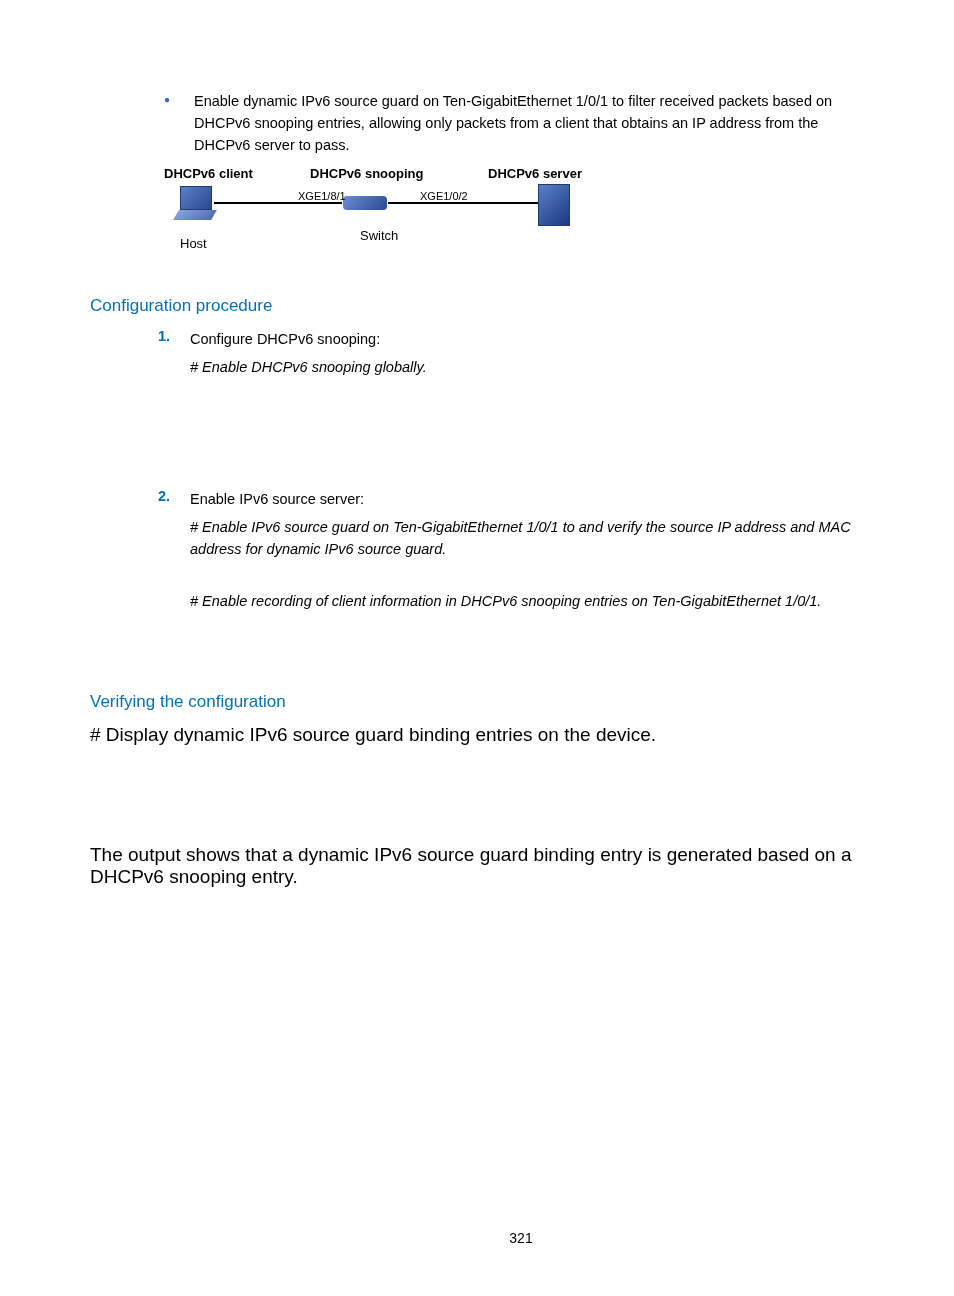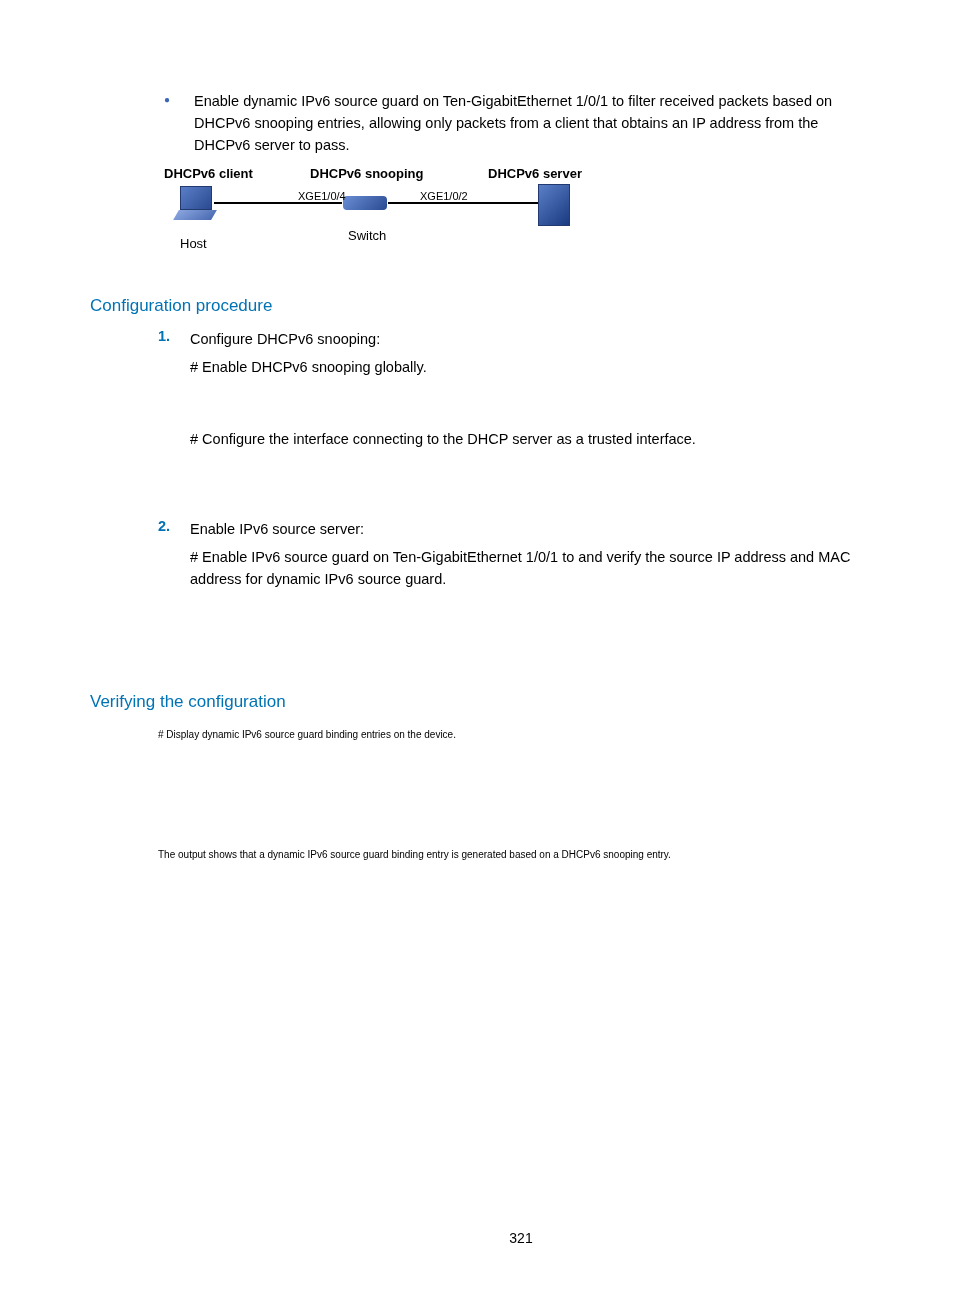--- a/index.html
+++ b/index.html
@@ -80,25 +80,25 @@
   }
   .num-text {
     font-size: 14.5px;
     line-height: 22px;
   }
   .para {
     font-size: 14.5px;
     line-height: 22px;
     margin-left: 100px;
     margin-bottom: 8px;
+    font-style: italic;
   }
   .para0 {
-    font-size: 10px;
-    line-height: 22px;
-    margin-left: 68px;
+    font-size: 19px;
+    line-height: 22px;
     margin-bottom: 8px;
   }
   .gap { height: 42px; }
   .gap2 { height: 60px; }
   .gap3 { height: 22px; }
   .gap4 { height: 90px; }
   .pagenum {
     position: absolute;
     bottom: 50px;
     left: 0;
@@ -175,44 +175,44 @@
     </div>
     <div class="line line1"></div>
     <div class="switch-icon">
         <div class="body"></div>
       </div>
     <div class="line line2"></div>
     <div class="server-icon">
         <div class="body"></div>
       </div>
 
-    <div class="ilabel" style="left:140px; top:24px;">XGE1/0/4</div>
+    <div class="ilabel" style="left:140px; top:24px;">XGE1/8/1</div>
     <div class="ilabel" style="left:262px; top:24px;">XGE1/0/2</div>
 
     <div class="nlabel" style="left:22px; top:70px;">Host</div>
-    <div class="nlabel" style="left:190px; top:62px;">Switch</div>
+    <div class="nlabel" style="left:202px; top:62px;">Switch</div>
   </div>
 
   <div class="h2">Configuration procedure</div>
 
   <div class="num-row">
     <div class="num">1.</div>
     <div class="num-text">Configure DHCPv6 snooping:</div>
   </div>
   <div class="para"># Enable DHCPv6 snooping globally.</div>
   <div class="gap"></div>
-  <div class="para"># Configure the interface connecting to the DHCP server as a trusted interface.</div>
   <div class="gap2"></div>
 
   <div class="num-row">
     <div class="num">2.</div>
     <div class="num-text">Enable IPv6 source server:</div>
   </div>
   <div class="para"># Enable IPv6 source guard on Ten-GigabitEthernet 1/0/1 to and verify the source IP address and MAC address for dynamic IPv6 source guard.</div>
   <div class="gap3"></div>
+  <div class="para"># Enable recording of client information in DHCPv6 snooping entries on Ten-GigabitEthernet 1/0/1.</div>
   <div class="gap"></div>
 
   <div class="h2">Verifying the configuration</div>
   <div class="para0"># Display dynamic IPv6 source guard binding entries on the device.</div>
   <div class="gap4"></div>
   <div class="para0">The output shows that a dynamic IPv6 source guard binding entry is generated based on a DHCPv6 snooping entry.</div>
 
   <div class="pagenum">321</div>
 </div>
 

